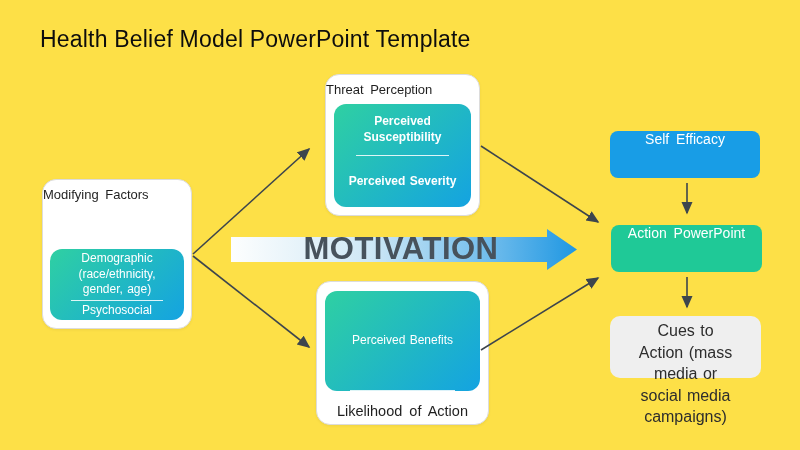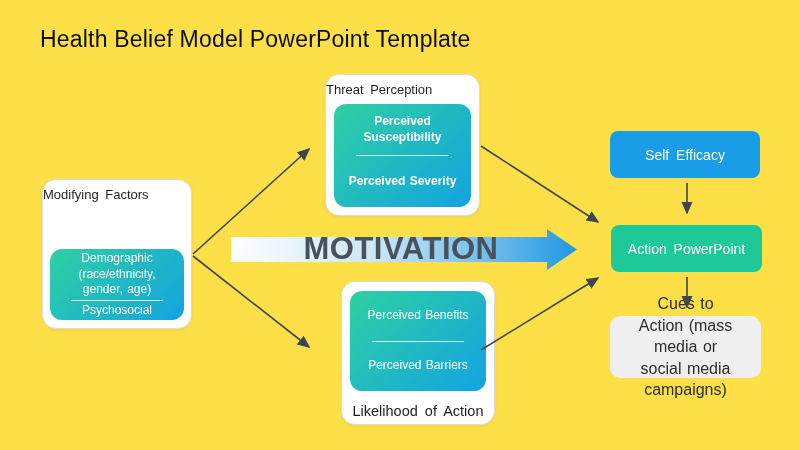--- a/index.html
+++ b/index.html
@@ -32,21 +32,21 @@
   }
   .grad .cell{
     flex:1;display:flex;align-items:center;justify-content:center;text-align:center;
     font-size:12px;line-height:1.3;padding:2px 10px;width:100%;box-sizing:border-box;
     word-spacing:1px;
   }
   .grad .divider{height:1px;width:68%;background:rgba(255,255,255,0.85);flex:0 0 auto;}
   .grad .cell.tall{flex:1.7;}
   
   .pill{
-    position:absolute;border-radius:8px;display:flex;align-items:center;justify-content:center;
+    position:absolute;border-radius:8px;display:flex;justify-content:center;
     color:#fff;font-size:14px;word-spacing:3px;text-align:center;
   }
   .pill.blue{background:#189de6;}
   .pill.green{background:#1fc997;}
   .pill.gray{
     background:#efefef;color:#2d2d2d;font-size:16px;line-height:1.35;
     border-radius:10px;padding:4px 28px;box-sizing:border-box;word-spacing:1px;
   }
   .motivation-text{
     position:absolute;left:276px;top:231px;width:250px;text-align:center;
@@ -98,25 +98,24 @@
 
   <div class="card" style="left:325px;top:74px;width:153px;height:140px;">
     <div class="card-header">Threat Perception</div>
     <div class="grad" style="left:8px;right:8px;top:29px;bottom:8px;font-weight:bold;">
       <div class="cell">Perceived Susceptibility</div>
       <div class="divider"></div>
       <div class="cell">Perceived Severity</div>
     </div>
   </div>
 
-  <div class="card" style="left:341px;top:281px;width:152px;height:142px;">
+  <div class="card" style="left:316px;top:281px;width:152px;height:142px;padding-left:19px;">
     <div class="grad" style="left:8px;right:8px;top:9px;bottom:33px;">
       <div class="cell">Perceived Benefits</div>
       <div class="divider"></div>
-      <div class="cell">Perceived Barriers</div>
     </div>
     <div class="card-footer">Likelihood of Action</div>
   </div>
 
   <div class="pill blue" style="left:610px;top:131px;width:150px;height:47px;">
     <span>Self Efficacy</span>
   </div>
 
   <div class="pill green" style="left:611px;top:225px;width:151px;height:47px;">
     <span>Action PowerPoint</span>

